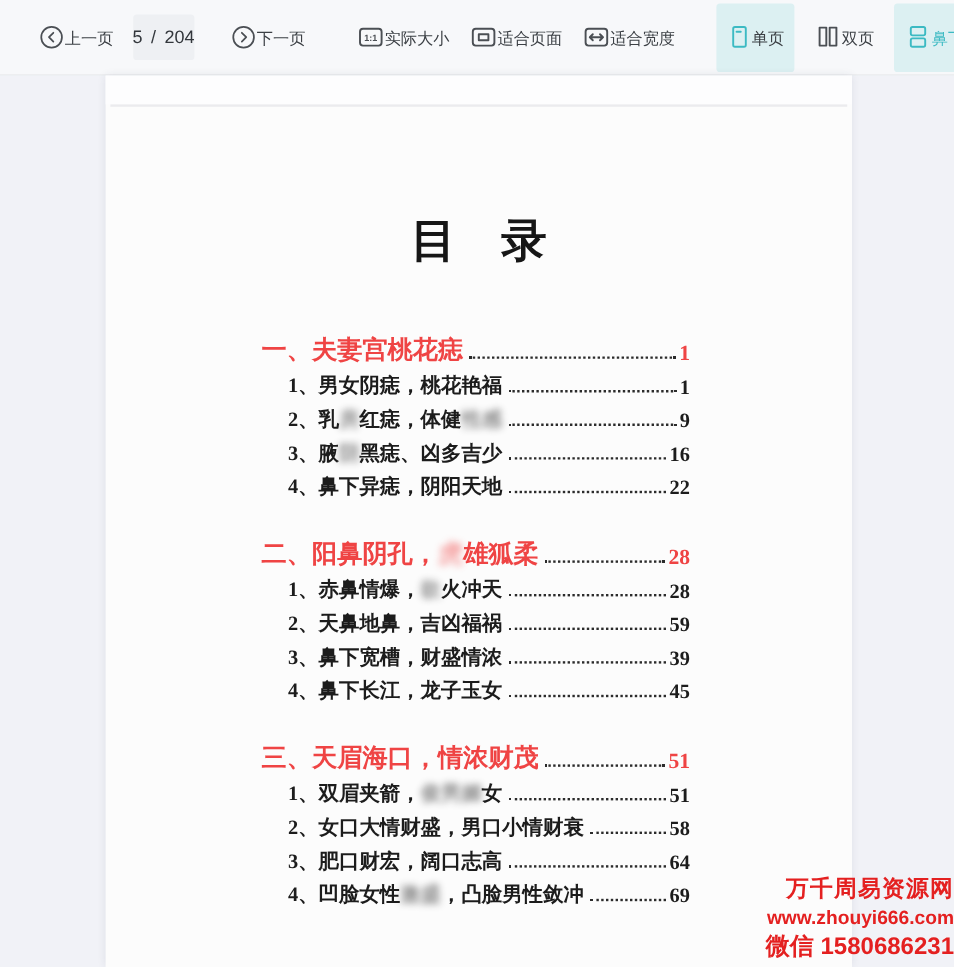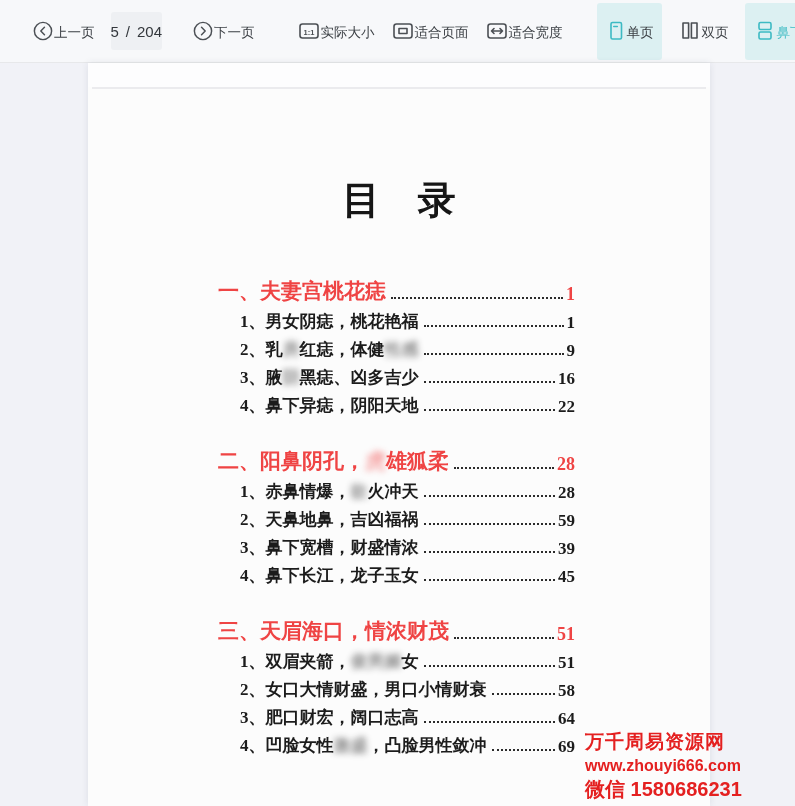--- a/index.html
+++ b/index.html
@@ -43,21 +43,21 @@
   .toc-item { height:28px; font-family:"Liberation Serif", serif;
     font-weight:600; font-size:17px; color:#1c1c1c; padding-left:22px; }
   .toc-text { white-space:nowrap; }
   .leader { flex:1; min-width:14px; margin:0 3px 0 5px;
     border-bottom:2px dotted #2b2b2b; transform:translateY(-6px); }
   .toc-page { font-family:"Liberation Serif", serif; font-weight:700; }
   .toc-heading .toc-page { font-size:18px; }
   .toc-item .toc-page { font-size:17px; }
   .censored { filter:blur(3px); opacity:.5; }
 
-  .watermark { position:absolute; right:0; bottom:4px; width:210px; text-align:left;
+  .watermark { position:absolute; right:0; bottom:4px; width:210px; text-align:right;
     color:#e42020; font-weight:700; line-height:1.32; }
   .wm1 { font-size:19px; letter-spacing:1px; }
   .wm2 { font-size:16px; }
   .wm3 { font-size:20px; }
 </style>
 </head>
 <body>
 
 <div class="toolbar" data-name="toolbar">
 

